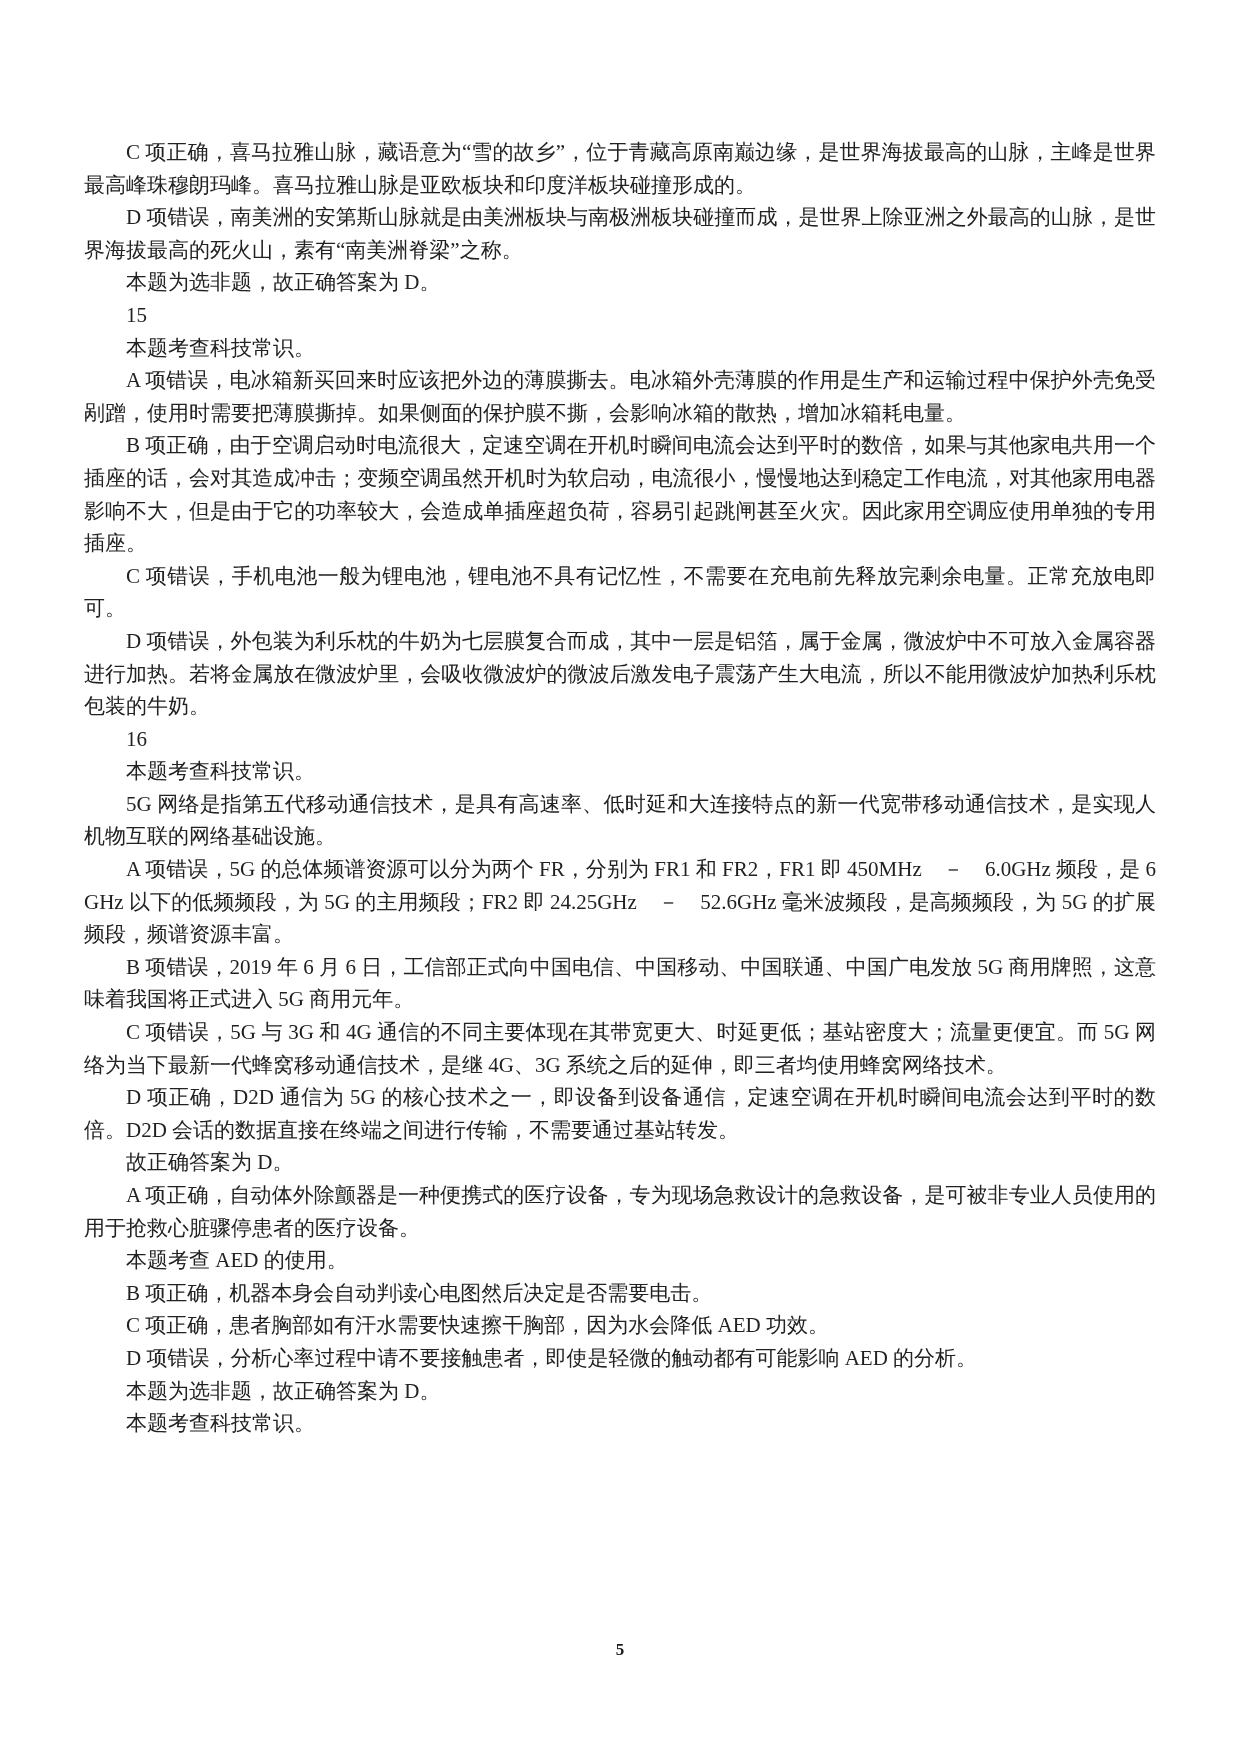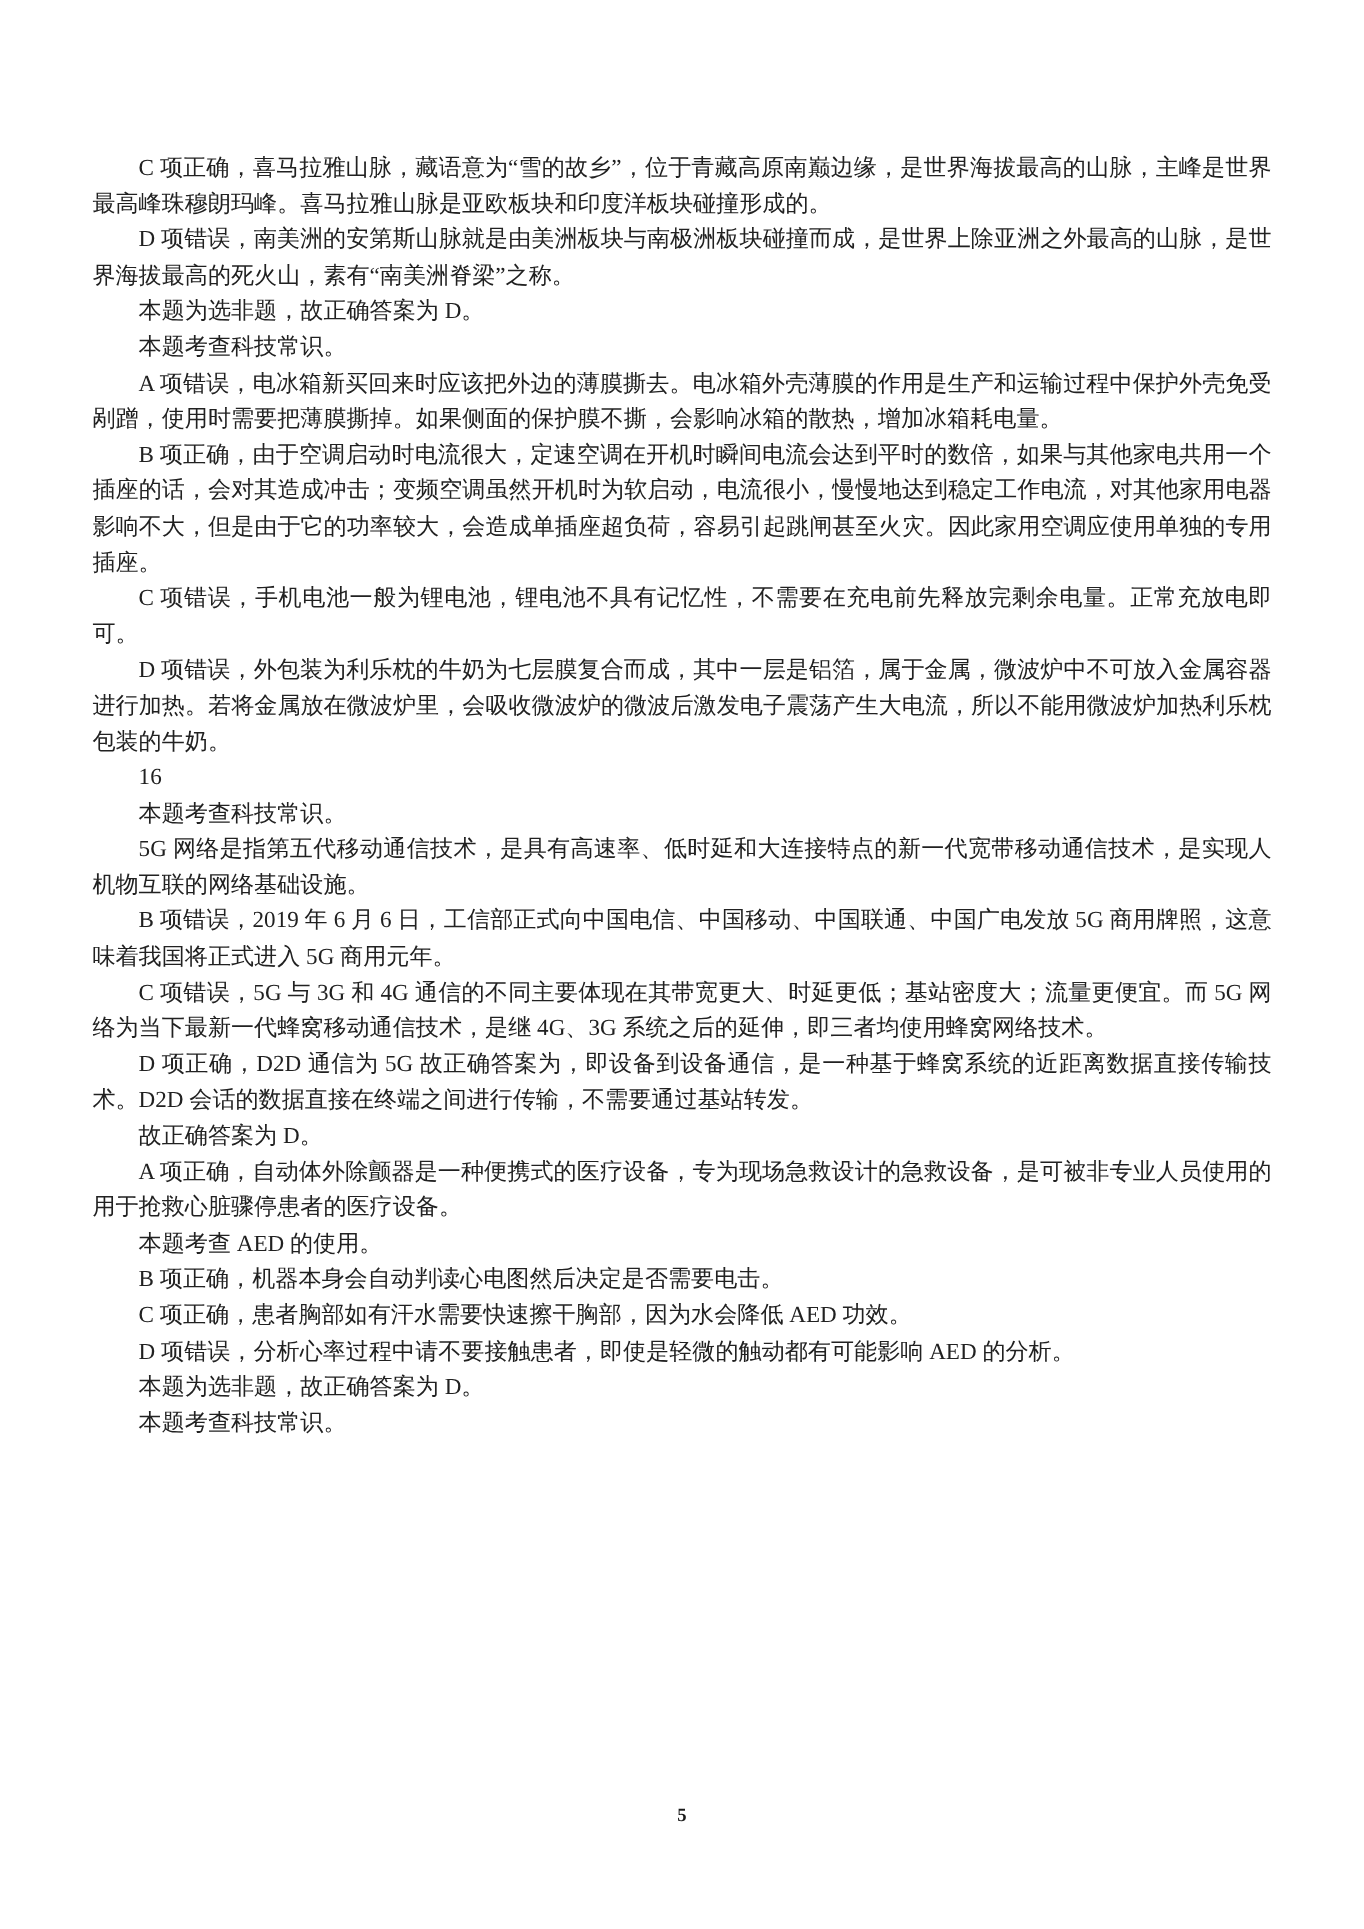--- a/index.html
+++ b/index.html
@@ -43,31 +43,33 @@
   }
 </style>
 </head>
 <body>
 
 <div class="page">
   <main class="content">
     <p>C 项正确，喜马拉雅山脉，藏语意为“雪的故乡”，位于青藏高原南巅边缘，是世界海拔最高的山脉，主峰是世界最高峰珠穆朗玛峰。喜马拉雅山脉是亚欧板块和印度洋板块碰撞形成的。</p>
     <p>D 项错误，南美洲的安第斯山脉就是由美洲板块与南极洲板块碰撞而成，是世界上除亚洲之外最高的山脉，是世界海拔最高的死火山，素有“南美洲脊梁”之称。</p>
     <p>本题为选非题，故正确答案为 D。</p>
+    <p>15</p>
     <p>本题考查科技常识。</p>
     <p>A 项错误，电冰箱新买回来时应该把外边的薄膜撕去。电冰箱外壳薄膜的作用是生产和运输过程中保护外壳免受剐蹭，使用时需要把薄膜撕掉。如果侧面的保护膜不撕，会影响冰箱的散热，增加冰箱耗电量。</p>
     <p>B 项正确，由于空调启动时电流很大，定速空调在开机时瞬间电流会达到平时的数倍，如果与其他家电共用一个插座的话，会对其造成冲击；变频空调虽然开机时为软启动，电流很小，慢慢地达到稳定工作电流，对其他家用电器影响不大，但是由于它的功率较大，会造成单插座超负荷，容易引起跳闸甚至火灾。因此家用空调应使用单独的专用插座。</p>
     <p>C 项错误，手机电池一般为锂电池，锂电池不具有记忆性，不需要在充电前先释放完剩余电量。正常充放电即可。</p>
     <p>D 项错误，外包装为利乐枕的牛奶为七层膜复合而成，其中一层是铝箔，属于金属，微波炉中不可放入金属容器进行加热。若将金属放在微波炉里，会吸收微波炉的微波后激发电子震荡产生大电流，所以不能用微波炉加热利乐枕包装的牛奶。</p>
     <p>16</p>
     <p>本题考查科技常识。</p>
     <p>5G 网络是指第五代移动通信技术，是具有高速率、低时延和大连接特点的新一代宽带移动通信技术，是实现人机物互联的网络基础设施。</p>
+    <p>A 项错误，5G 的总体频谱资源可以分为两个 FR，分别为 FR1 和 FR2，FR1 即 450MHz　－　6.0GHz 频段，是 6GHz 以下的低频频段，为 5G 的主用频段；FR2 即 24.25GHz　－　52.6GHz 毫米波频段，是高频频段，为 5G 的扩展频段，频谱资源丰富。</p>
     <p>B 项错误，2019 年 6 月 6 日，工信部正式向中国电信、中国移动、中国联通、中国广电发放 5G 商用牌照，这意味着我国将正式进入 5G 商用元年。</p>
     <p>C 项错误，5G 与 3G 和 4G 通信的不同主要体现在其带宽更大、时延更低；基站密度大；流量更便宜。而 5G 网络为当下最新一代蜂窝移动通信技术，是继 4G、3G 系统之后的延伸，即三者均使用蜂窝网络技术。</p>
-    <p>D 项正确，D2D 通信为 5G 故正确答案为，即设备到设备通信，是一种基于蜂窝系统的近距离数据直接传输技术。D2D 会话的数据直接在终端之间进行传输，不需要通过基站转发。</p>
+    <p>D 项正确，D2D 通信为 5G 的核心技术之一，即设备到设备通信，定速空调在开机时瞬间电流会达到平时的数倍。D2D 会话的数据直接在终端之间进行传输，不需要通过基站转发。</p>
     <p>故正确答案为 D。</p>
     <p>A 项正确，自动体外除颤器是一种便携式的医疗设备，专为现场急救设计的急救设备，是可被非专业人员使用的用于抢救心脏骤停患者的医疗设备。</p>
     <p>本题考查 AED 的使用。</p>
     <p>B 项正确，机器本身会自动判读心电图然后决定是否需要电击。</p>
     <p>C 项正确，患者胸部如有汗水需要快速擦干胸部，因为水会降低 AED 功效。</p>
     <p>D 项错误，分析心率过程中请不要接触患者，即使是轻微的触动都有可能影响 AED 的分析。</p>
     <p>本题为选非题，故正确答案为 D。</p>
     <p>本题考查科技常识。</p>
   </main>
   <footer class="page-footer">

